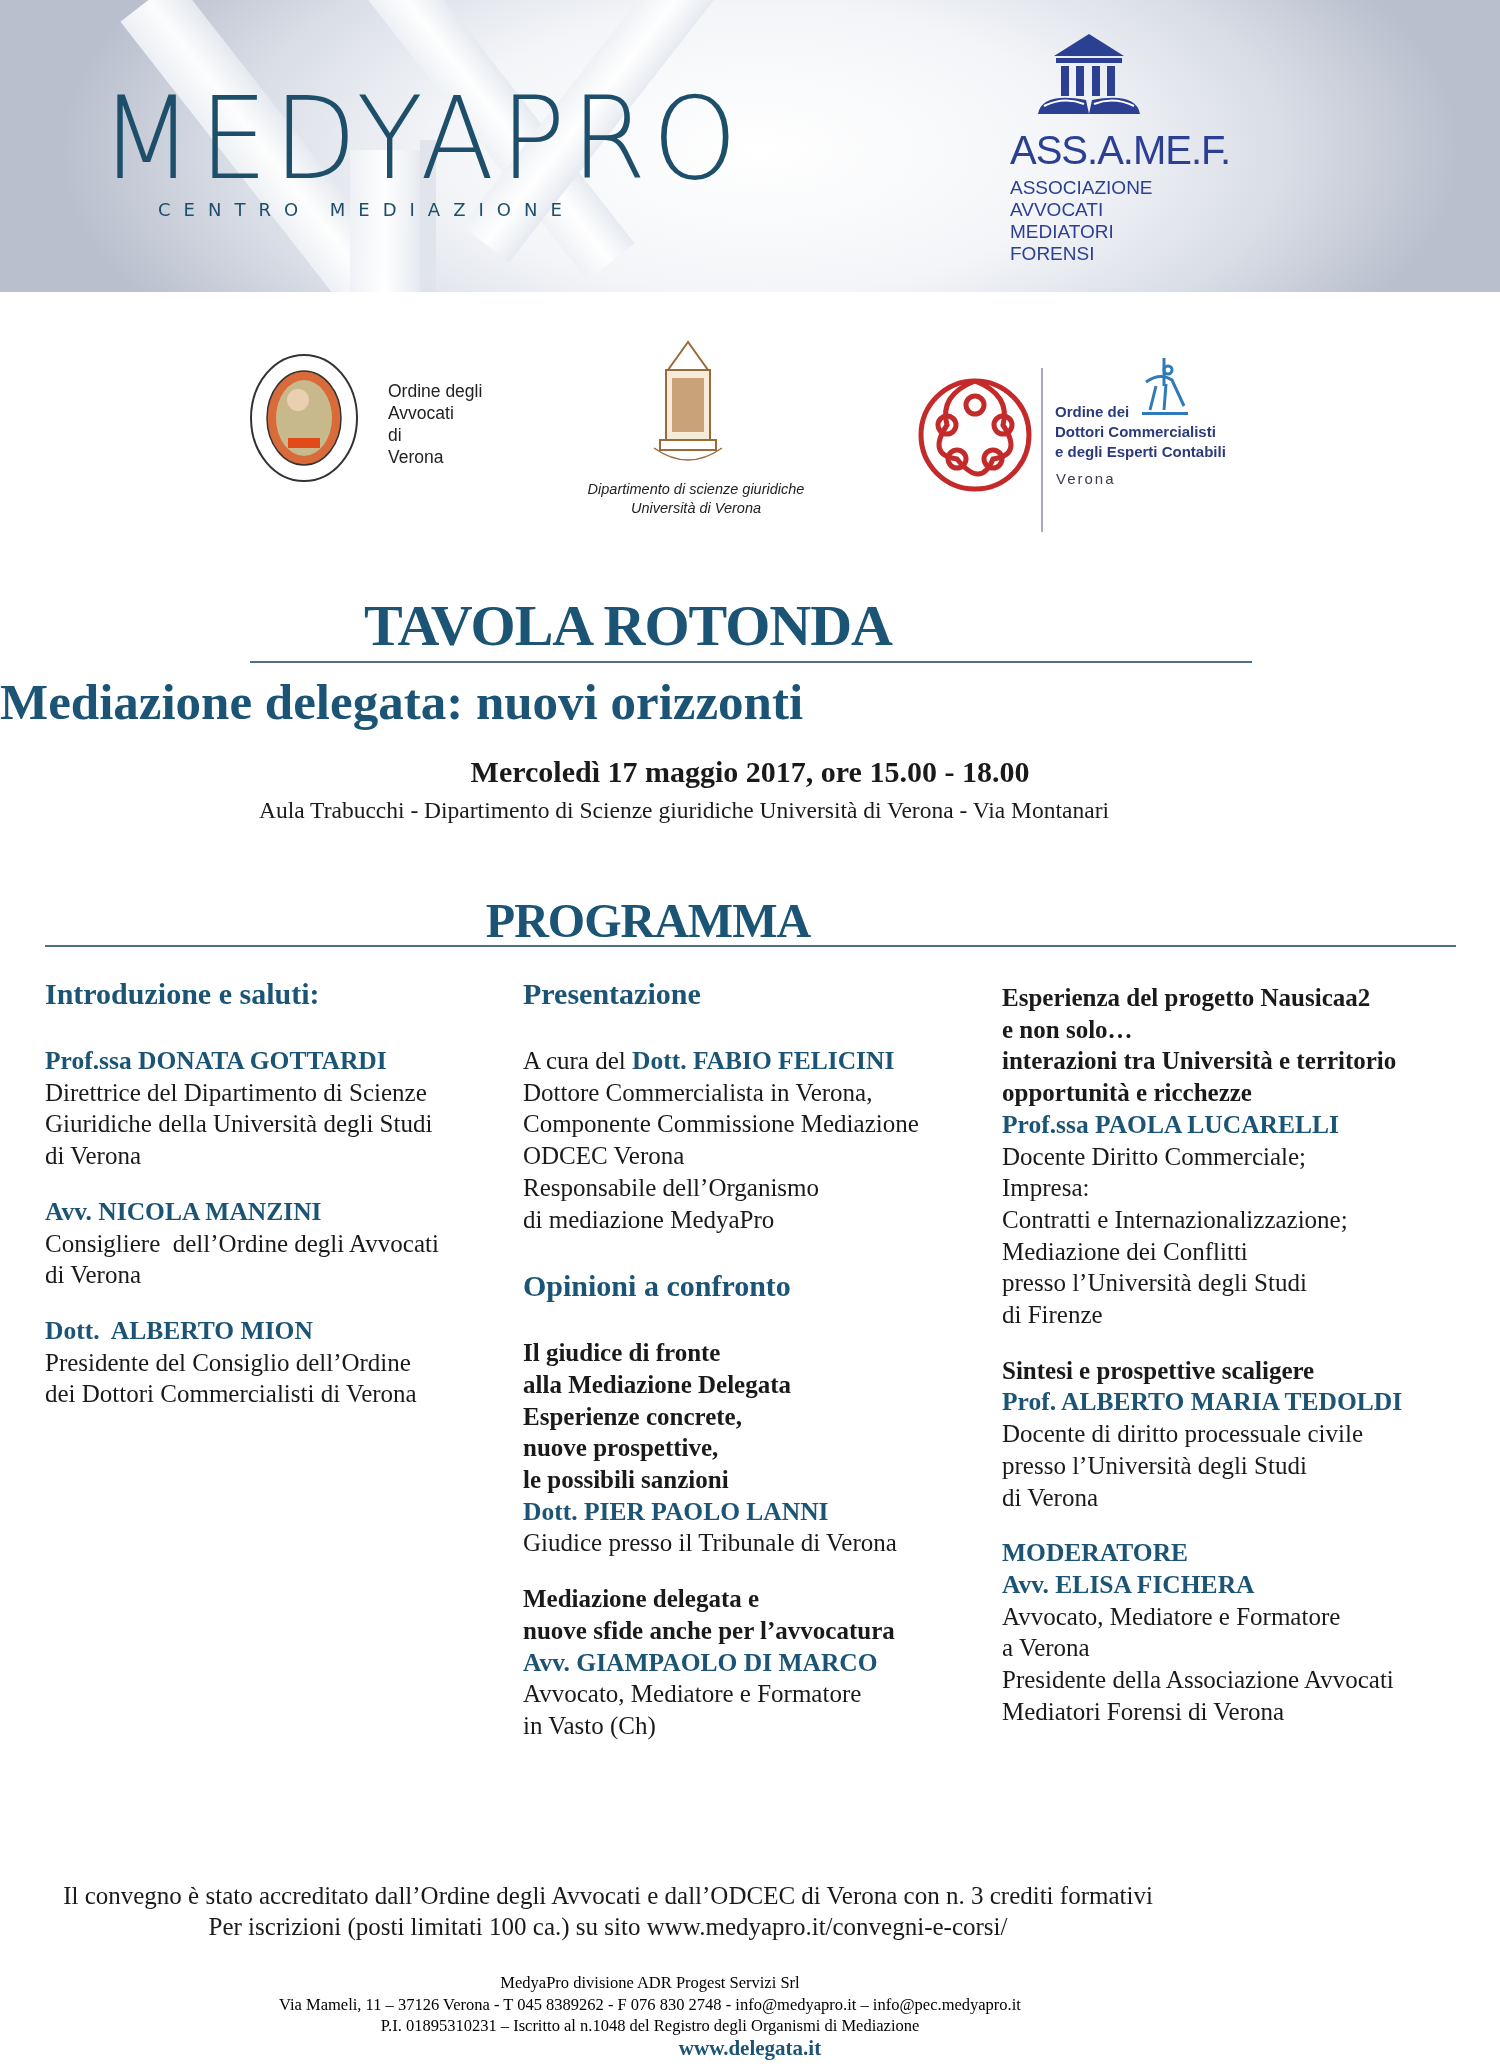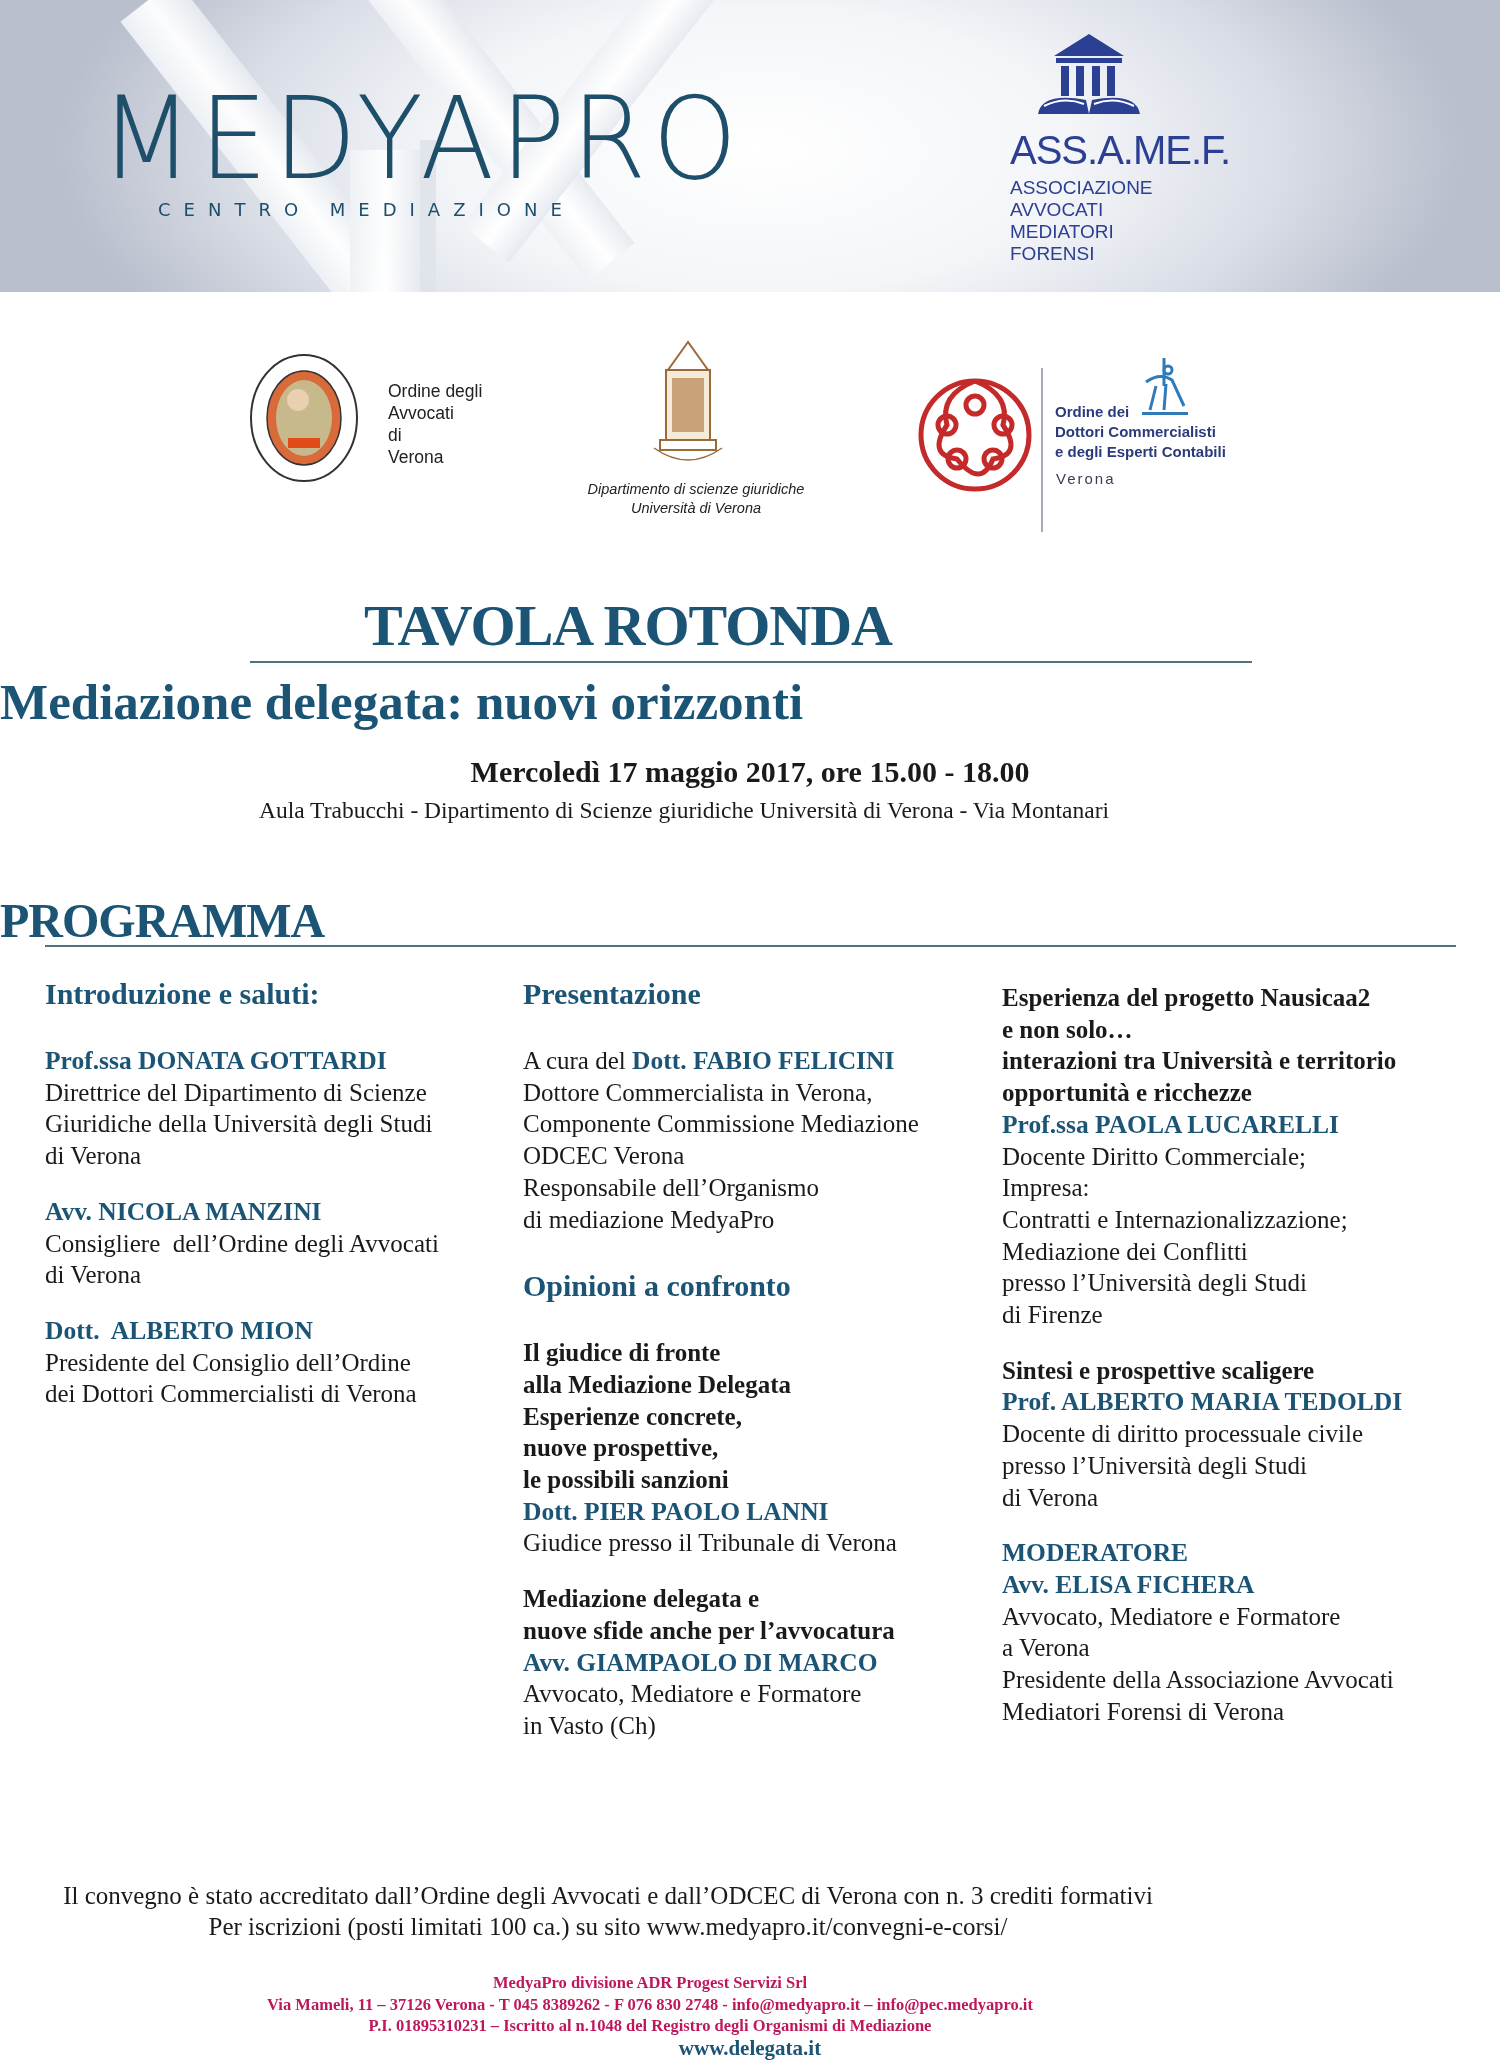--- a/index.html
+++ b/index.html
@@ -24,36 +24,36 @@
   #odcec-divider { left:1041px; top:368px; width:2px; height:164px; background:#a6a9bf; }
   #odcec-text { left:1055px; top:402px; font-size:15px; font-weight:bold; line-height:20px; color:#2b3a7c; }
   #odcec-city { left:1056px; top:470px; font-size:15px; letter-spacing:2px; color:#3b3b55; }
   
   .teal { color:#1b5475; }
   #title { left:0; top:592px; width:1256px; text-align:center; font-size:58px; font-weight:bold; letter-spacing:-1px; }
   #title-rule { left:250px; top:661px; width:1002px; height:2px; background:#4f7183; }
   #subtitle { left:0; top:673px; width:1500px; text-align:left; font-size:51px; font-weight:bold; letter-spacing:0px; }
   #date { left:0; top:755px; width:1500px; text-align:center; font-size:30px; font-weight:bold; color:#1a1a1a; }
   #venue { left:0; top:797px; width:1368px; text-align:center; font-size:23.5px; color:#1a1a1a; }
-  #prog-title { left:0; top:893px; width:1296px; font-size:48px; font-weight:bold; letter-spacing:-1px; }
+  #prog-title { left:0; top:893px; width:1296px; text-align:center; font-size:48px; font-weight:bold; letter-spacing:-1px; }
   #prog-rule { left:45px; top:945px; width:1411px; height:2px; background:#4f7183; }
   
   .col { position:absolute; top:975px; font-size:25px; line-height:31.7px; }
   #col-left { left:45px; width:470px; }
   #col-mid { left:523px; width:470px; }
   #col-right { left:1002px; width:470px; }
   .sec-h { font-size:30px; font-weight:bold; color:#1b5475; line-height:38px; }
   .name { font-weight:bold; color:#1b5475; font-size:25.5px; }
   .topic { font-weight:bold; color:#1a1a1a; }
   .line { display:block; white-space:nowrap; }
   .gap-s { height:24px; }
   .gap-m { height:32px; }
   
   #accred { left:0; top:1880px; width:1216px; text-align:center; font-size:25px; line-height:31px; }
-  #company { left:0; top:1972px; width:1300px; text-align:center; font-size:16.5px; line-height:21.5px; font-weight:bold; color:#be185d; }
+  #company { left:0; top:1972px; width:1300px; text-align:center; font-size:16.5px; line-height:21.5px; font-weight:normal; color:#000000; }
   #website { left:0; top:2036px; width:1500px; text-align:center; font-size:21px; font-weight:bold; color:#1b5475; }
 </style>
 </head>
 <body>
 
 <div id="header" class="abs">
   <div class="beam" style="left:230px; top:-40px; width:70px; height:380px; transform:rotate(-38deg);"></div>
   <div class="beam" style="left:470px; top:-60px; width:60px; height:360px; transform:rotate(-38deg);"></div>
   <div class="beam" style="left:560px; top:-60px; width:60px; height:340px; transform:rotate(38deg);"></div>
   <div class="beam" style="left:350px; top:150px; width:70px; height:160px;"></div>

